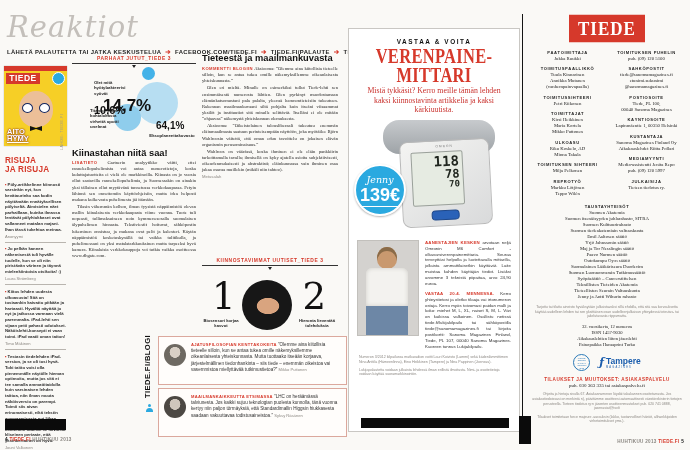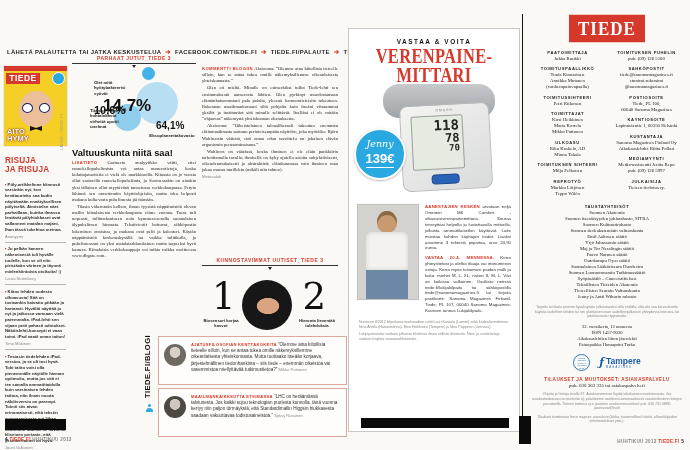--- a/index.html
+++ b/index.html
@@ -23,21 +23,21 @@
   .cover-badge{position:absolute;right:2px;top:6px;width:11px;height:11px;border-radius:50%;
                background:#2aa9e0;border:1px solid #fff;}
   .cover-face{position:absolute;left:15px;top:25px;width:34px;height:36px;border-radius:50% 50% 46% 46%;
               background:#ecbf98;}
   .eye{position:absolute;top:12px;width:9px;height:8px;border:1.6px solid #15265e;border-radius:50%;background:#fff;}
   .eye.l{left:3px;} .eye.r{right:3px;}
   .bow{position:absolute;left:11px;bottom:-4px;width:12px;height:5px;background:#111;
        clip-path:polygon(0 0,50% 40%,100% 0,100% 100%,50% 60%,0 100%);}
   .cover-headline{position:absolute;left:3px;bottom:3px;color:#fff;
                   font-family:"Liberation Sans",sans-serif;font-weight:bold;font-size:7.5px;
-                  line-height:1.02;text-shadow:0 0 2px #7a1d14,0 0 1px #7a1d14;}
+                  line-height:1.02;text-shadow:0 0 2px #7a1d14,0 0 1px #7a1d14;text-decoration:underline;}
   .letters-title{position:absolute;left:1px;top:157px;color:#d6392b;
                  font-family:"Liberation Sans",sans-serif;font-weight:bold;font-size:8.2px;
                  line-height:1.05;letter-spacing:.2px;}
   .letters-list{position:absolute;left:1px;top:178px;width:61px;}
   .letter{border-bottom:.6px solid #b9b5af;padding:3.5px 0 3px;}
   .letter-text{font-family:"Liberation Sans",sans-serif;font-size:4.25px;font-weight:bold;
                color:#2c2c2c;line-height:1.32;text-align:left;}
   .bullet{color:#d6392b;font-size:4.5px;margin-right:1px;}
   .letter-sig{font-family:"Liberation Sans",sans-serif;font-size:4.1px;color:#8b8782;margin-top:1.5px;}
   .black-bar{position:absolute;left:1px;top:419px;width:61px;height:11px;background:#0b0b0b;}
@@ -121,21 +121,21 @@
             font-family:"Liberation Sans",sans-serif;font-size:3.2px;color:#777;letter-spacing:1px;}
   .bp-screen{position:absolute;left:10px;top:10px;width:52px;height:54px;background:#e6ebe2;
              border:1px solid #9aa09a;border-radius:2px;text-align:right;padding:2px 3px;box-sizing:border-box;}
   .lcd{font-family:"DejaVu Sans Mono",monospace;font-weight:bold;color:#20261f;line-height:1;}
   .lcd1{font-size:14px;} .lcd2{font-size:12px;} .lcd3{font-size:9px;}
   .bp-btn{position:absolute;left:28px;bottom:5px;width:26px;height:8px;border-radius:4px;
           background:#2a62b8;border:1px solid #1d478a;}
   .badge{position:absolute;left:5px;top:46px;width:48px;height:48px;border-radius:50%;background:#2aa9e0;
          border:2px solid #fff;box-shadow:0 1px 2px rgba(0,0,0,.3);color:#fff;}
   .badge .scr{font-family:"DejaVu Serif",serif;font-style:italic;font-size:9.5px;margin-top:8px;}
-  .badge .val{font-family:"Liberation Sans",sans-serif;font-weight:bold;font-size:13px;
+  .badge .val{font-family:"Liberation Sans",sans-serif;font-weight:bold;font-size:18px;
               border-bottom:1px solid #fff;display:inline-block;line-height:1.15;}
   .c-main{display:flex;text-align:left;padding:2px 8px 0;}
   .c-photo{position:relative;width:60px;height:94px;background:#d4d2cf;border:.6px solid #c2c0bc;flex:none;overflow:hidden;}
   .w-head{position:absolute;left:19px;top:6px;width:20px;height:22px;border-radius:50% 50% 45% 45%;
           background:#c9996f;box-shadow:inset 0 4px 0 #8a6b48;}
   .w-shirt{position:absolute;left:8px;top:27px;width:42px;height:38px;border-radius:6px 6px 0 0;
            background:#f3f2ef;box-shadow:inset 0 0 4px #cfcdc8;}
   .w-jeans{position:absolute;left:8px;bottom:0;width:42px;height:29px;background:#6d87a6;}
   .c-text{flex:1;margin-left:6px;font-family:"Liberation Sans",sans-serif;font-size:4.35px;
           line-height:1.35;color:#333;text-align:justify;}
@@ -180,20 +180,21 @@
   .mh-service{margin:4px auto 0;width:150px;font-family:"Liberation Sans",sans-serif;font-size:3.5px;
               color:#8b8782;line-height:1.3;text-align:center;}
   .mh-fm{margin:4px auto 0;width:140px;font-family:"Liberation Sans",sans-serif;font-size:3.5px;
          color:#8b8782;line-height:1.3;}
 </style>
 </head>
 <body>
 
 <div class="spread">
 
+  <div class="reaktiot">Reaktiot</div>
   <div class="contact">
     <span>LÄHETÄ PALAUTETTA TAI JATKA KESKUSTELUA</span>
     <span class="arrow">➔</span>
     <span class="clink">FACEBOOK.COM/TIEDE.FI</span>
     <span class="arrow">➔</span>
     <span class="clink">TIEDE.FI/PALAUTE</span>
     <span class="arrow">➔</span>
     <span class="clink">TIEDE@SANOMAMAGAZINES.FI</span>
   </div>
 
@@ -250,26 +251,27 @@
     <div class="bubble b-med"></div>
     <div class="pct pct-1">10,6%</div>
     <div class="plabel pl-1">Olet mitä hyötybakteerisi syövät</div>
     <div class="pct pct-2">14,7%</div>
     <div class="plabel pl-2">Titanic: Kuusi kohtalokasta virhettä upotti unelmat</div>
     <div class="pct pct-3">64,1%</div>
     <div class="plabel pl-3">Eksoplaneettakuvasto</div>
   </div>
   <div class="vertical-note">LÄHDE: TIEDE.FI</div>
 
-  <div class="art-head kiina-head">Valtuuskunta niitä saa!</div>
+  <div class="art-head kiina-head">Kiinastahan niitä saa!</div>
   <div class="body-copy kiina-body">
     <p><span class="leadin">LISÄTIETO</span> <span>Gartnerin analyytikko väitti, ettei rannekellopuhelimista voi antaa numerotietoja, koska kuluttajatuotteita ei vielä ole markkinoilla. Kiinasta on jo vuosia ollut saatavilla rannekellopuhelimia, ja Suomessakin on ainakin yksi tällainen ollut myytävänä tunnetussa verkkokaupassa. Petyin lähinnä sen onnettomiin käyttöohjeisiin, mutta idea helposti mukana kulkevasta puhelimesta jäi itämään.</span></p>
     <p class="ind">Tilasin vähemmän kolhon, ilman fyysistä näppäimistöä olevan mallin kiinalaisesta verkkokaupasta viime vuonna. Tuote tuli nopeasti, tullimaksuineen noin kymmenesosalla suomalaisen älypuhelimen hinnasta. Tekstiviestit hoituvat, sähköpostin lukeminen onnistuu, ja mukana ovat pelit ja kalenteri. Käytän näppäimistöä kosketuskynällä tai vaikka tulitikulla, ja puhelimessani on yksi matalatarkkuuksinen mutta tarpeeksi hyvä kamera. Kiinalaisia verkkokauppoja voi tutkia vaikka osoitteessa www.dhgate.com.</p>
   </div>
 
+  <div class="art-head tieto-head">Tieteestä ja maailmankuvasta</div>
   <div class="body-copy tieto-body">
     <p><span class="leadin">KOMMENTTI BLOGIIN</span> <span>Aksiooma: ”Olemme aina kiitollisia tieteelle silloin, kun se antaa tukea omille näkemyksillemme oikeanlaisesta yhteiskunnasta.”</span></p>
     <p class="ind">Olen eri mieltä. Minulle on esimerkiksi tullut Tiede-lehti sen ensimmäisestä numerosta lähtien. Olen pyrkinyt muodostamaan elämänkatsomustani pala palalta, yleensä luonnontieteisiin tukeutuen. Rakennan maailmankuvaani siltä pohjalta kuin itseäni viisaammat yksilöt ja instituutiot sitä minulle selittävät. Itselläni ei ole mitään ”ohjaavaa” näkemystä yhteiskunnan olemuksesta.</p>
     <p class="ind">Aksiooma: ”Oikeistolainen talousliberaali tukeutuu enemmän eläinmaailmasta saatuun perinteisempään näyttöön, joka myötäilee Björn Wahlroosin väitettä, että oman edun tavoittelu on jokaisen elävän organismin perusominaisuus.”</p>
     <p class="ind">Wahlroos on väärässä, koska ihminen ei ole eläin pankkiirin tarkoittamalla tavalla; ihmisellä on kyky ajatella asioita subjektiivisesti, oikeudenmukaisesti ja abstraktisti; eläinkunnassa vain ihminen osaa jakaa osansa muillekin (mikäli niin tahtoo).</p>
     <div class="sig">Metusalah</div>
   </div>
 
   <div class="news">
     <div class="poll-head">KIINNOSTAVIMMAT UUTISET_TIEDE 3</div>
@@ -304,20 +306,21 @@
       <span class="author">Syksy Räsänen</span>
     </div>
   </div>
 
   <div class="panel">
     <div class="c-kicker">VASTAA &amp; VOITA</div>
     <div class="c-title">
       <div>VERENPAINE-</div>
       <div>MITTARI</div>
     </div>
+    <div class="c-intro">Mistä tykkäsit? Kerro meille tämän lehden kaksi kiinnostavinta artikkelia ja kaksi kärkiuutista.</div>
     <div class="c-art">
       <div class="cuff"></div>
       <div class="bp-body">
         <div class="bp-brand">OMRON</div>
         <div class="bp-screen">
           <div class="lcd lcd1">118</div>
           <div class="lcd lcd2">78</div>
           <div class="lcd lcd3">70</div>
         </div>
         <div class="bp-btn"></div>

